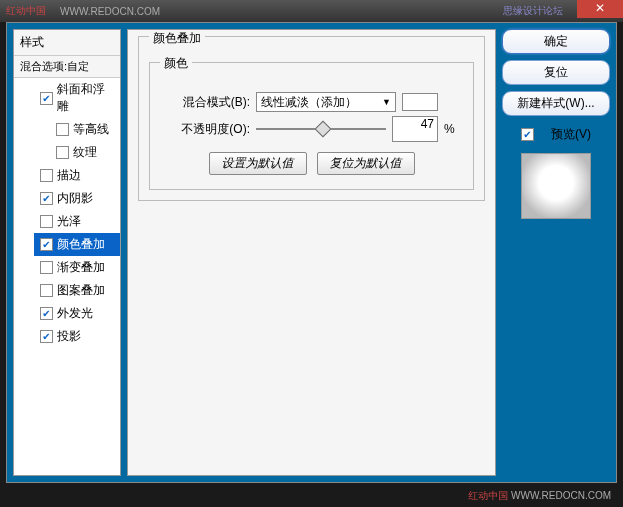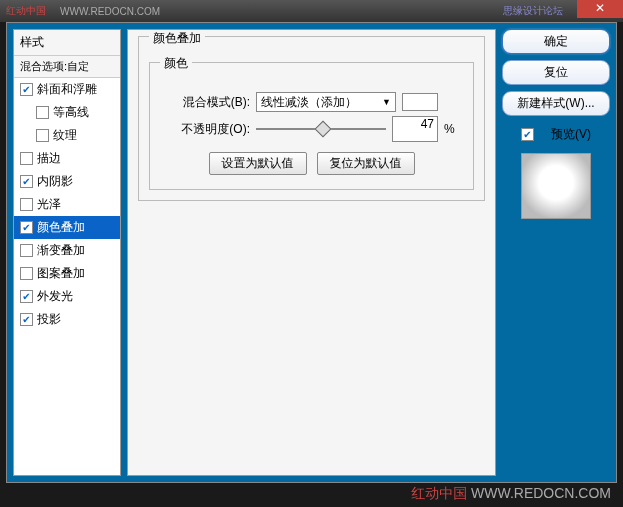--- a/index.html
+++ b/index.html
@@ -7,48 +7,48 @@
 .titlebar { height: 22px; background: linear-gradient(#555,#333); color: #ddd; font-size: 11px; display: flex; align-items: center; padding: 0 6px; position: relative; }
 .titlebar .wm1 { position: absolute; left: 6px; color: #c44; font-size: 10px; }
 .titlebar .wm2 { position: absolute; left: 60px; color: #aaa; font-size: 10px; }
 .titlebar .wm3 { position: absolute; right: 60px; color: #88c; font-size: 10px; }
 .close-btn { position: absolute; right: 0; top: 0; width: 46px; height: 18px; background: #c8433a; color: #fff; text-align: center; font-size: 12px; line-height: 16px; }
 .dialog { position: absolute; top: 22px; left: 6px; right: 6px; bottom: 24px; background: #0369a1; border: 1px solid #888; font-size: 12px; }
 .dialog-inner { display: flex; height: 100%; padding: 6px; gap: 6px; }
 .left-panel { width: 108px; border: 1px solid #999; background: #fff; display: flex; flex-direction: column; }
 .left-header { padding: 4px 6px; border-bottom: 1px solid #ccc; background: #f5f5f5; }
 .blend-opts { padding: 3px 6px; border-bottom: 1px solid #ccc; background: #f5f5f5; font-size: 11px; }
-.style-list { flex: 1; overflow: auto; }
+.style-list { flex: 1; overflow: auto; margin-left: 20px; }
 .style-item { display: flex; align-items: center; padding: 3px 4px 3px 6px; gap: 4px; cursor: default; }
 .style-item.indent { padding-left: 22px; }
 .style-item.selected { background: #0a64c8; color: #fff; }
 .chk { width: 13px; height: 13px; border: 1px solid #888; background: #fff; display: inline-flex; align-items: center; justify-content: center; font-size: 10px; color: #0a64c8; }
 .chk.checked::after { content: "✔"; }
 .mid-panel { flex: 1; border: 1px solid #999; background: #f5f5f5; padding: 4px 10px; position: relative; }
 .fieldset { border: 1px solid #bbb; margin-top: 2px; padding: 8px 10px 10px; }
 .legend { position: relative; top: -15px; background: #f5f5f5; padding: 0 4px; display: inline-block; margin-bottom: -8px; }
 .inner-fs { border: 1px solid #bbb; padding: 10px 10px 14px; margin-top: 2px; }
 .inner-legend { position: relative; top: -18px; background: #f5f5f5; padding: 0 4px; display: inline-block; margin-bottom: -10px; }
 .row { display: flex; align-items: center; gap: 6px; margin: 4px 0; font-size: 12px; }
 .row label { width: 90px; text-align: right; }
 .dropdown { width: 140px; height: 20px; border: 1px solid #888; background: #fff; display: flex; align-items: center; justify-content: space-between; padding: 0 4px; font-size: 12px; }
 .dropdown .arrow { font-size: 9px; }
 .color-swatch { width: 36px; height: 18px; border: 1px solid #888; background: #fff; }
 .slider { position: relative; width: 130px; height: 16px; }
 .slider-track { position: absolute; top: 7px; left: 0; right: 0; height: 2px; background: #888; }
 .slider-thumb { position: absolute; top: 2px; width: 12px; height: 12px; background: #ddd; border: 1px solid #666; transform: rotate(45deg); }
 .num-input { width: 46px; height: 26px; border: 1px solid #888; background: #fff; text-align: right; padding: 0 3px; font-size: 12px; }
-.btn-row { display: flex; gap: 10px; justify-content: center; margin-top: 10px; }
+.btn-row { display: flex; gap: 10px; justify-content: center; margin-top: 10px; font-style: italic; }
 .small-btn { border: 1px solid #888; background: linear-gradient(#fff,#e4e4e4); padding: 2px 12px; font-size: 12px; border-radius: 2px; }
 .right-panel { width: 108px; display: flex; flex-direction: column; gap: 6px; align-items: stretch; }
 .main-btn { border: 1px solid #7a9fd4; background: linear-gradient(#fdfdfd,#e8eef8); padding: 3px 0; font-size: 12px; border-radius: 9px; text-align: center; }
 .main-btn.primary { border: 1px solid #3a74c4; box-shadow: 0 0 2px #6aa0e0; }
 .preview-chk { display: flex; align-items: center; gap: 17px; justify-content: center; margin-top: 4px; font-size: 12px; }
 .preview-box { width: 70px; height: 66px; border: 1px solid #999; background: radial-gradient(circle at 50% 45%, #fff 35%, #bbb 75%); margin: 4px auto; }
-.footer-wm { position: absolute; bottom: 4px; right: 12px; font-size: 14px; color: #aaa; }
+.footer-wm { position: absolute; bottom: 4px; right: 12px; font-size: 10px; color: #aaa; }
 .footer-wm .red { color: #c44; }
 </style>
 </head>
 <body>
 
 <div class="titlebar">
   <span class="wm1">红动中国</span>
   <span class="wm2">WWW.REDOCN.COM</span>
   <span class="wm3">思缘设计论坛</span>
   <div class="close-btn">✕</div>

